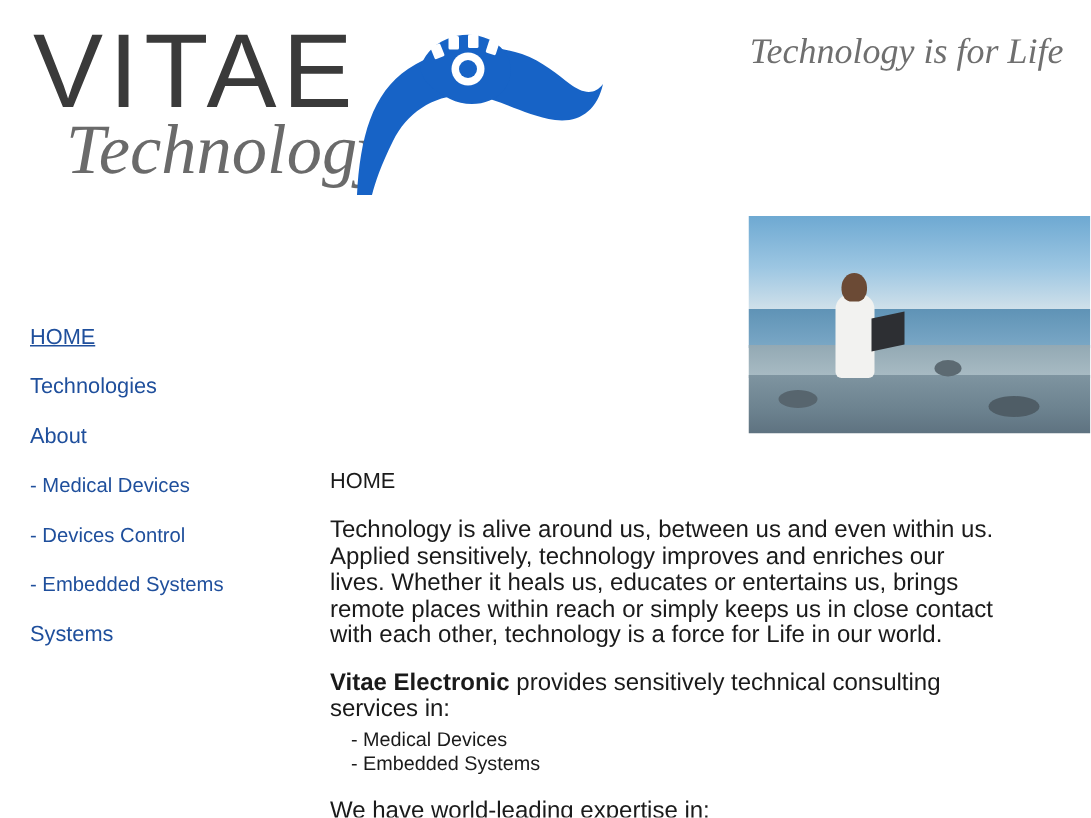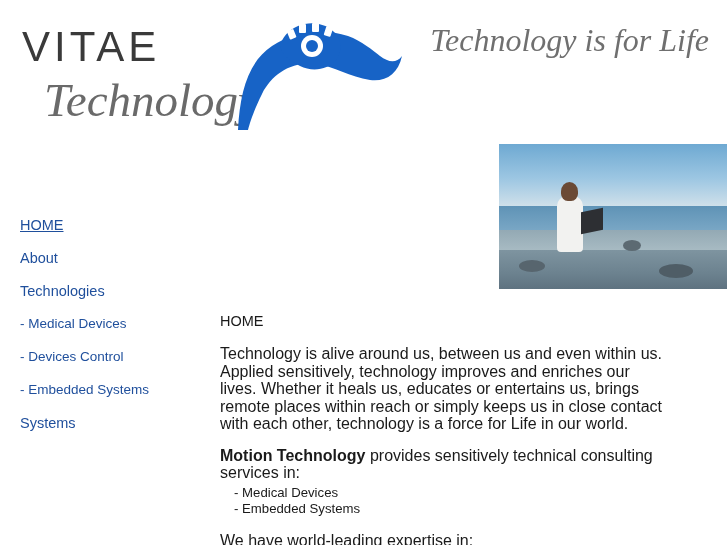--- a/index.html
+++ b/index.html
@@ -22,21 +22,21 @@
     height: 140px;
   }
   .logo-block {
     position: absolute;
     left: 22px;
     top: 14px;
     width: 400px;
   }
   .logo-vitae {
     font-family: "Liberation Sans", sans-serif;
-    font-size: 42px;
+    font-size: 70px;
     letter-spacing: 4px;
     color: #3a3a3a;
     font-weight: normal;
     line-height: 66px;
     margin: 0;
   }
   .logo-tech {
     font-family: "Liberation Serif", serif;
     font-style: italic;
     font-size: 47px;
@@ -51,21 +51,21 @@
     top: 12px;
     width: 190px;
     height: 120px;
   }
   .tagline {
     position: absolute;
     right: 18px;
     top: 22px;
     font-family: "Liberation Serif", serif;
     font-style: italic;
-    font-size: 32px;
+    font-size: 24px;
     color: #6f6f6f;
     white-space: nowrap;
   }
 
   
   .hero {
     position: absolute;
     left: 499px;
     top: 144px;
     width: 228px;
@@ -253,34 +253,34 @@
   <div class="person-body"></div>
   <div class="person-head"></div>
   <div class="laptop"></div>
   <div class="rock1"></div>
   <div class="rock2"></div>
   <div class="rock3"></div>
 </div>
 
 <nav class="sidebar">
   <a class="nav-item current" href="#">HOME</a>
+  <a class="nav-item" href="#">Technologies</a>
   <a class="nav-item" href="#">About</a>
-  <a class="nav-item" href="#">Technologies</a>
   <a class="nav-item sub" href="#">- Medical Devices</a>
   <a class="nav-item sub" href="#">- Devices Control</a>
   <a class="nav-item sub" href="#">- Embedded Systems</a>
   <a class="nav-item" href="#">Systems</a>
 </nav>
 
 <main class="content">
   <h2>HOME</h2>
 
   <p>Technology is alive around us, between us and even within us. Applied sensitively, technology improves and enriches our lives. Whether it heals us, educates or entertains us, brings remote places within reach or simply keeps us in close contact with each other, technology is a force for Life in our world.</p>
 
-  <p class="services-intro"><b>Motion Technology</b><span> provides sensitively technical consulting services in:</span></p>
+  <p class="services-intro"><b>Vitae Electronic</b><span> provides sensitively technical consulting services in:</span></p>
 
   <ul class="bullets">
     <li>- Medical Devices</li>
     <li>- Embedded Systems</li>
   </ul>
 
   <p>We have world-leading expertise in:</p>
 </main>
 
 </body></html>

